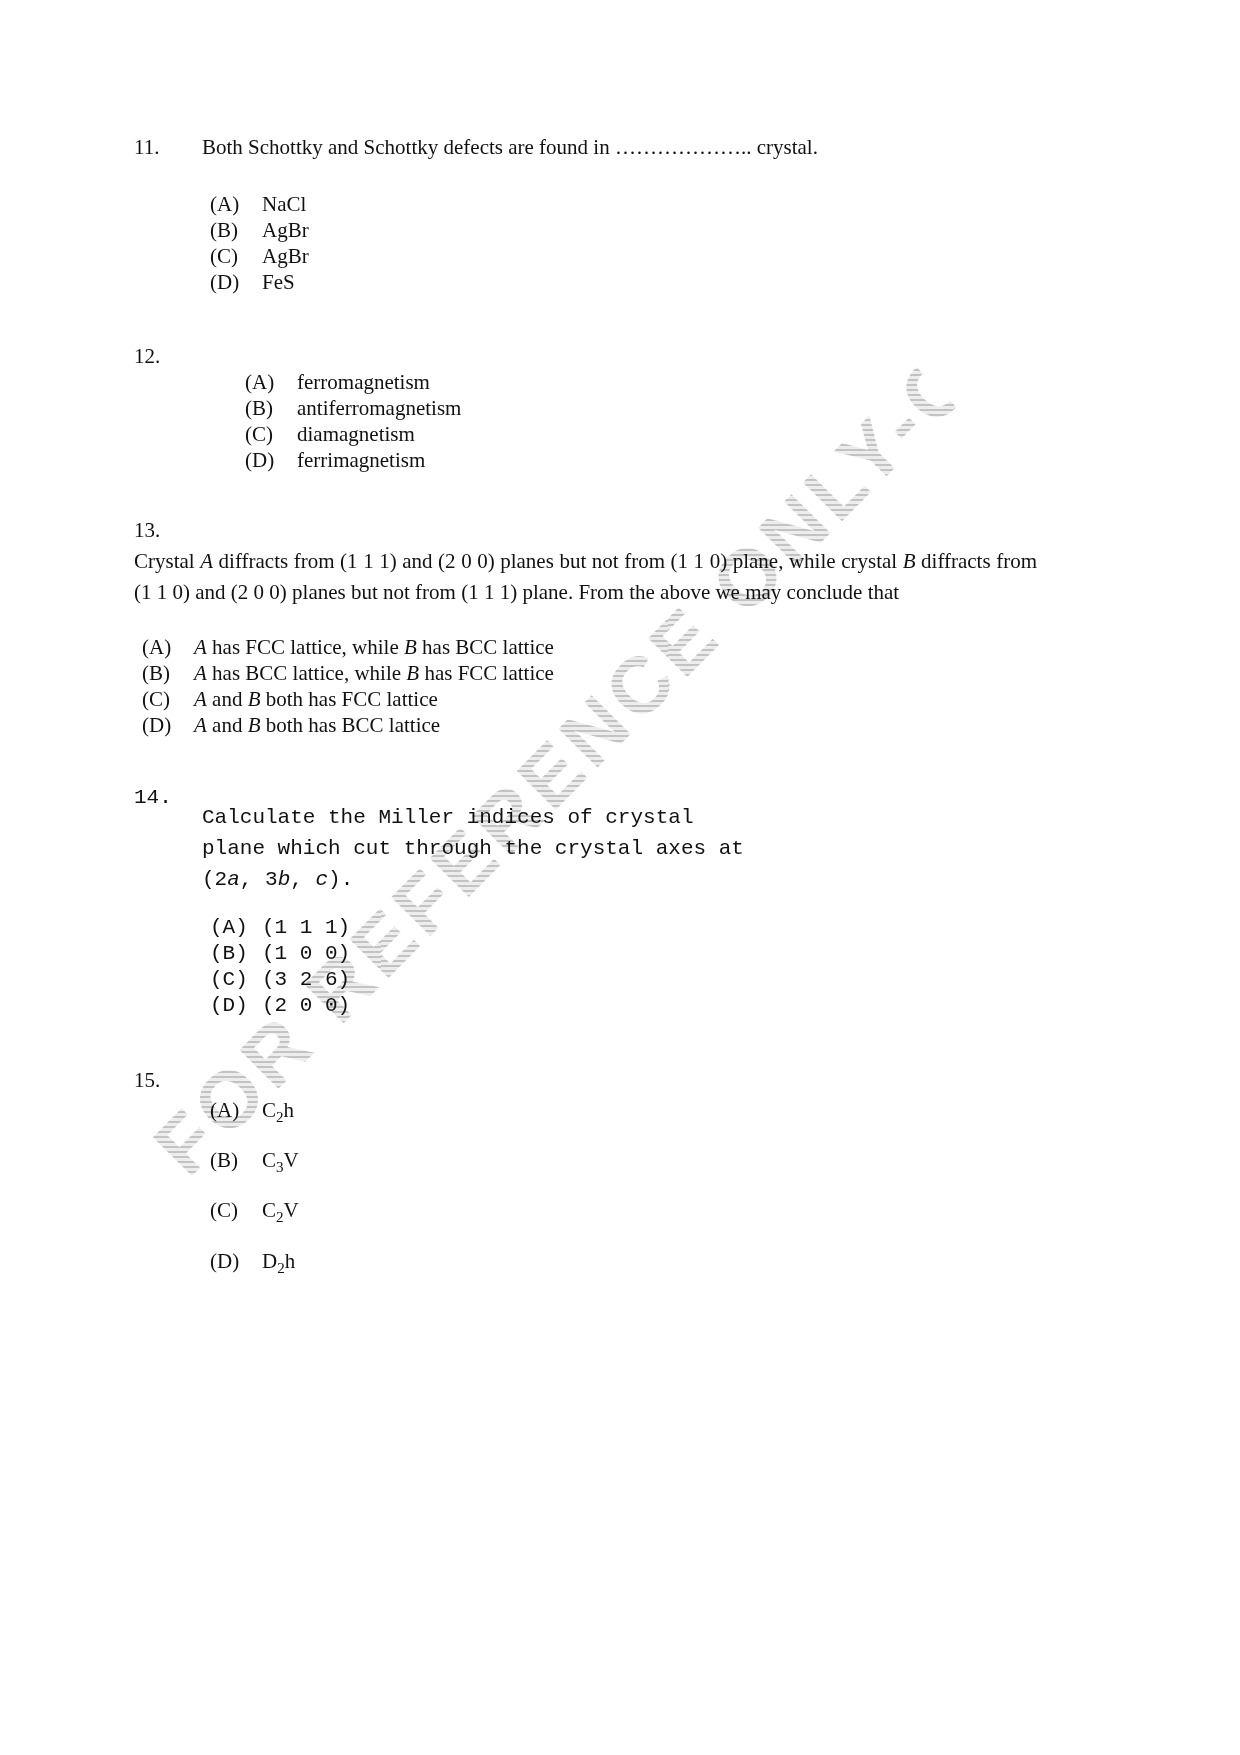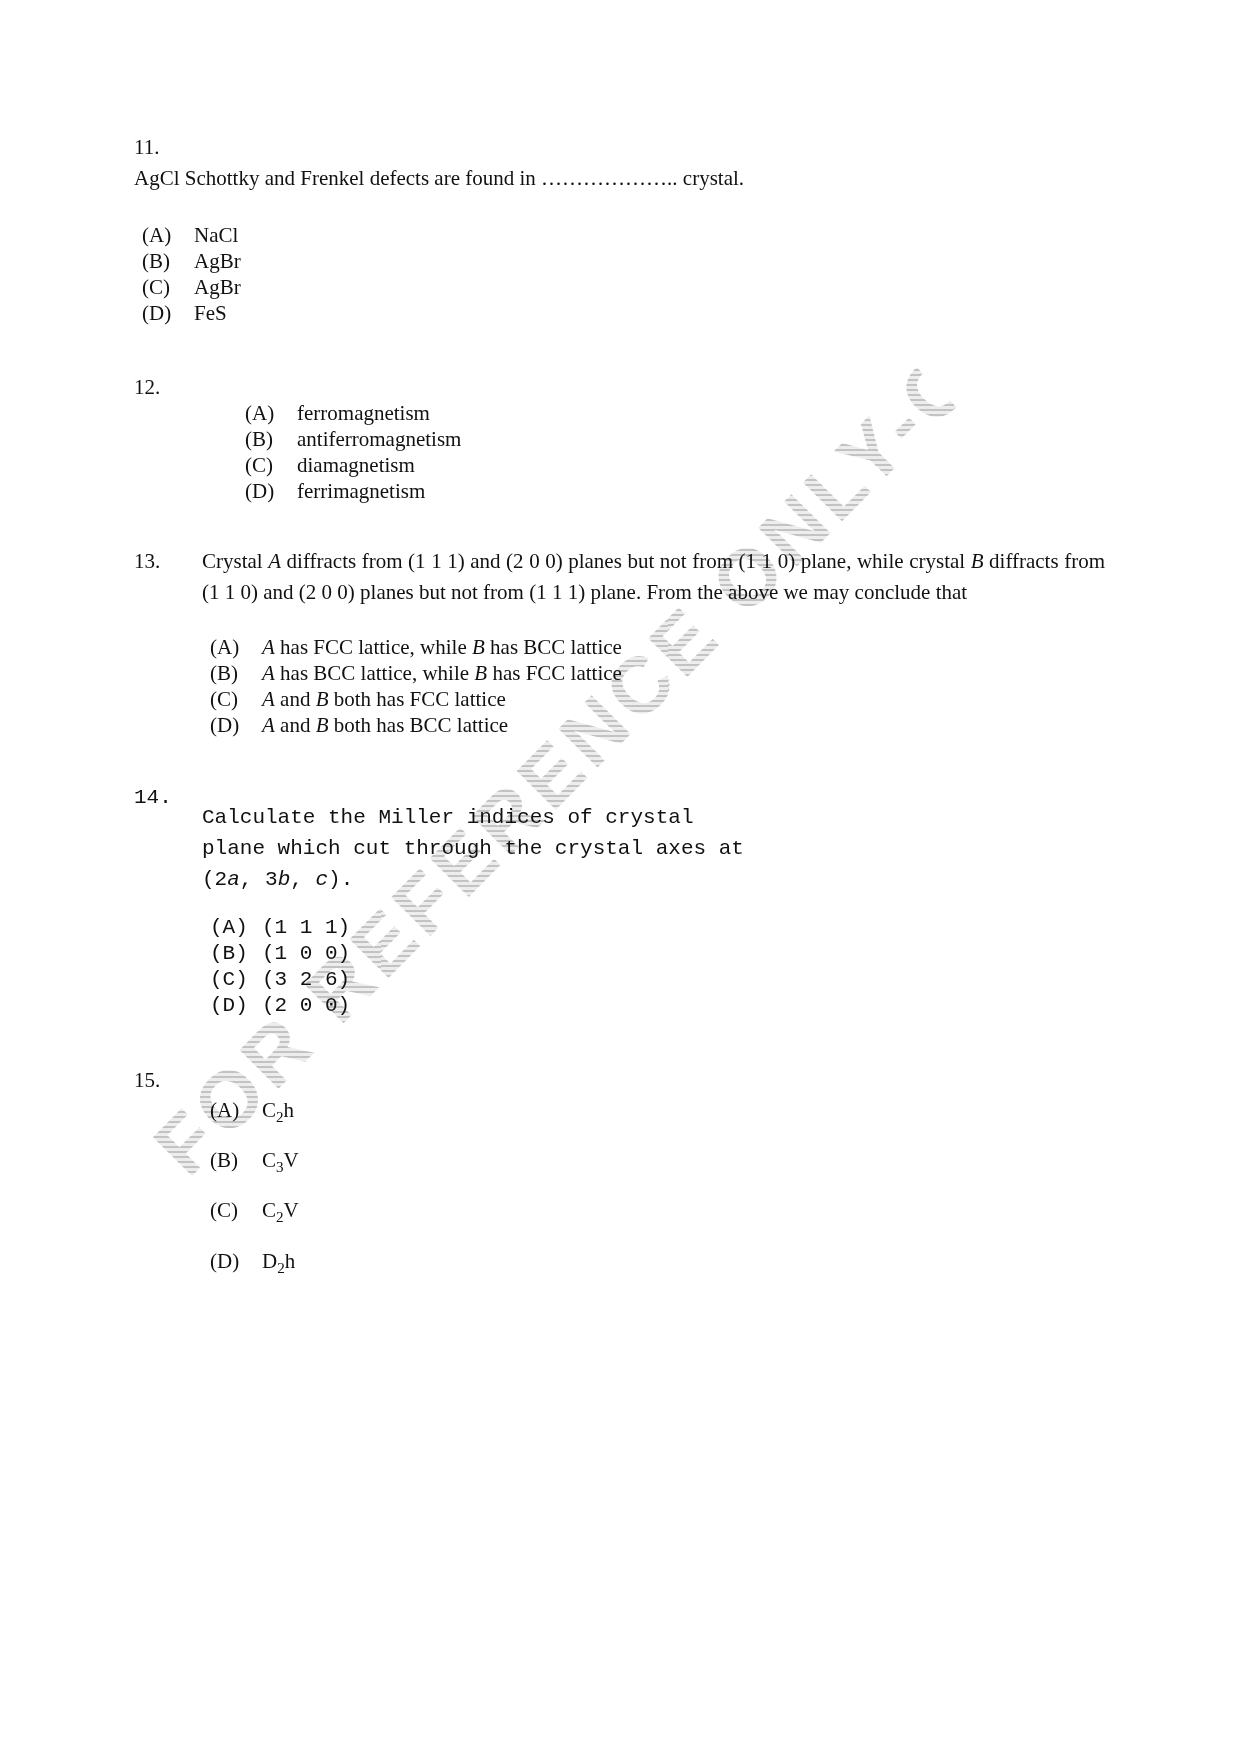--- a/index.html
+++ b/index.html
@@ -73,43 +73,43 @@
     padding-left: 8px;
     line-height: 26px;
   }
   .opt-label {
     width: 52px;
     flex-shrink: 0;
   }
   .opt-text sub {
     font-size: 0.72em;
   }
-  #q11 { margin-top: 132px; flex-direction: column; }
+  #q11 { margin-top: 132px; }
   #q12 { margin-top: 46px; justify-content: space-between; }
-  #q13 { margin-top: 42px; }
+  #q13 { margin-top: 42px; flex-direction: column; }
   #q14 { margin-top: 44px; font-family: Liberation Mono, monospace; }
   #q15 { margin-top: 46px; }
   #q13 .opts { margin-top: 26px; }
   #q14 .opts { margin-top: 20px; }
   #q15 .opts { margin-top: 24px; }
   #q15 .opt { line-height: 43px; }
 </style>
 </head>
 <body>
 
 <div class="page">
 
   <div class="watermark">FOR REFERENCE ONLY-CUSAT</div>
 
   <div class="content">
 
     <div class="q" id="q11">
       <div class="qnum">11.</div>
       <div class="qbody">
-        <div class="qbody-text">AgCl Schottky and Frenkel defects are found in ……………….. crystal.</div>
+        <div class="qbody-text">Both Schottky and Schottky defects are found in ……………….. crystal.</div>
         <div class="opts">
           <div class="opt">
             <span class="opt-label">(A)</span>
             <span class="opt-text">NaCl</span>
           </div>
           <div class="opt">
             <span class="opt-label">(B)</span>
             <span class="opt-text">AgBr</span>
           </div>
           <div class="opt">

